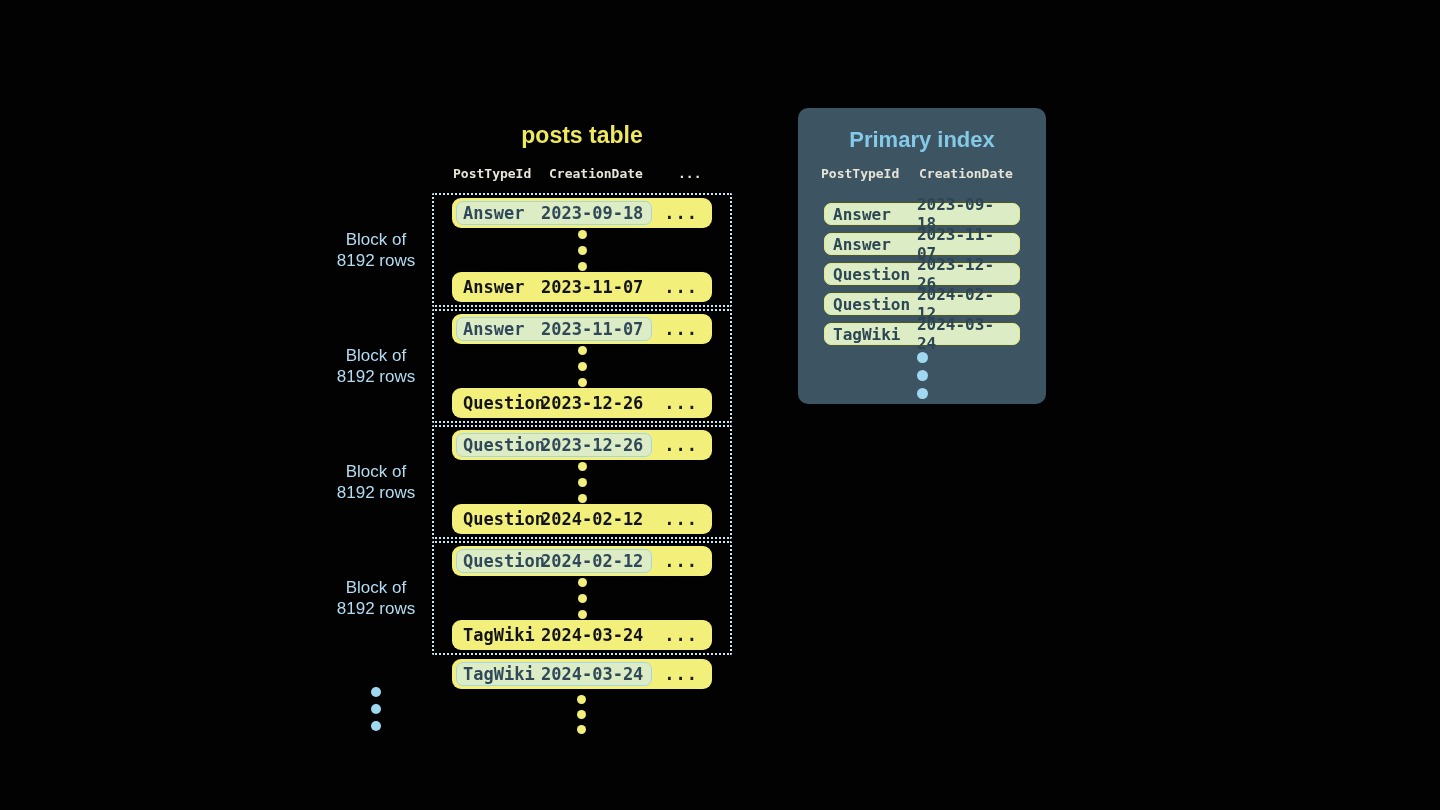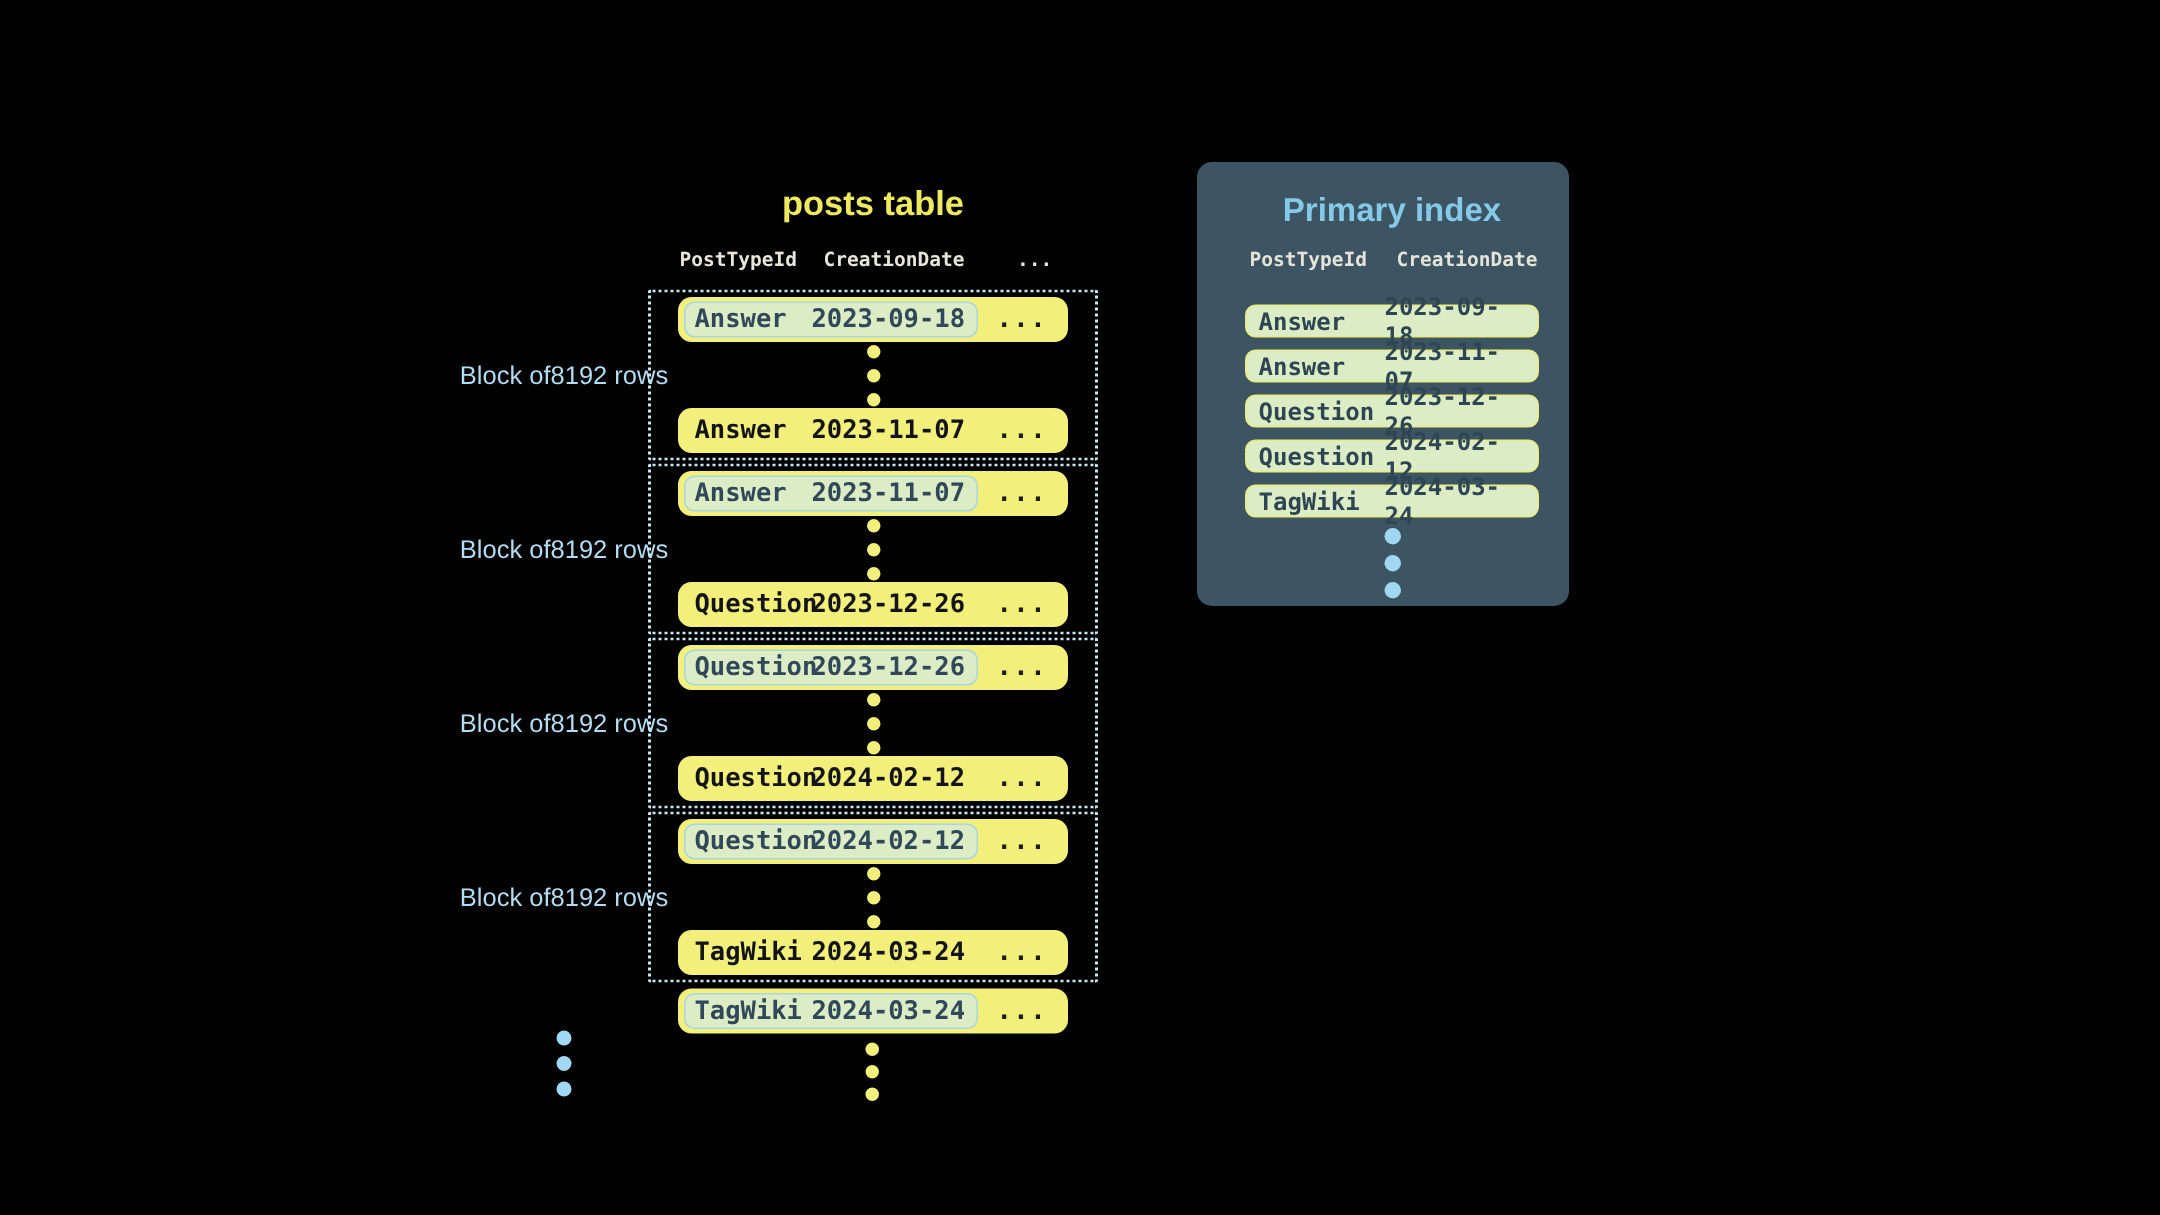--- a/index.html
+++ b/index.html
@@ -62,34 +62,34 @@
     display:flex; flex-direction:column; align-items:center; gap:6px;
   }
   .tail-dots .dot { width:9px; height:9px; border-radius:50%; background:#f3ef7b; }
 
   
   .labels {
     position:absolute; left:300px; top:193px; width:152px;
     display:flex; flex-direction:column; gap:2px;
   }
   .label-item {
-    height:114px; display:flex; flex-direction:row;
+    height:114px; display:flex; flex-direction:column;
     justify-content:center; align-items:center;
     font-size:17px; line-height:21px; color:#b3dcf2;
   }
   .left-dots {
     position:absolute; left:371px; top:687px;
     display:flex; flex-direction:column; gap:7px;
   }
   .left-dots .dot { width:10px; height:10px; border-radius:50%; background:#9fd8f0; }
 
   
   .panel {
     position:absolute; left:798px; top:108px; width:248px; height:296px;
-    background:#3d5462; border-radius:10px; padding-top:19px;padding-left:12px;
+    background:#3d5462; border-radius:10px; padding-top:19px;
   }
   .panel-title {
     text-align:center; font-size:22px; font-weight:600;
     color:#84c9e7; line-height:26px;
   }
   .panel-header {
     margin-top:13px; display:flex; padding-left:23px; height:17px;
     font-family:"DejaVu Sans Mono", monospace;
     font-size:13px; font-weight:600; color:#e6e4d8;
   }

